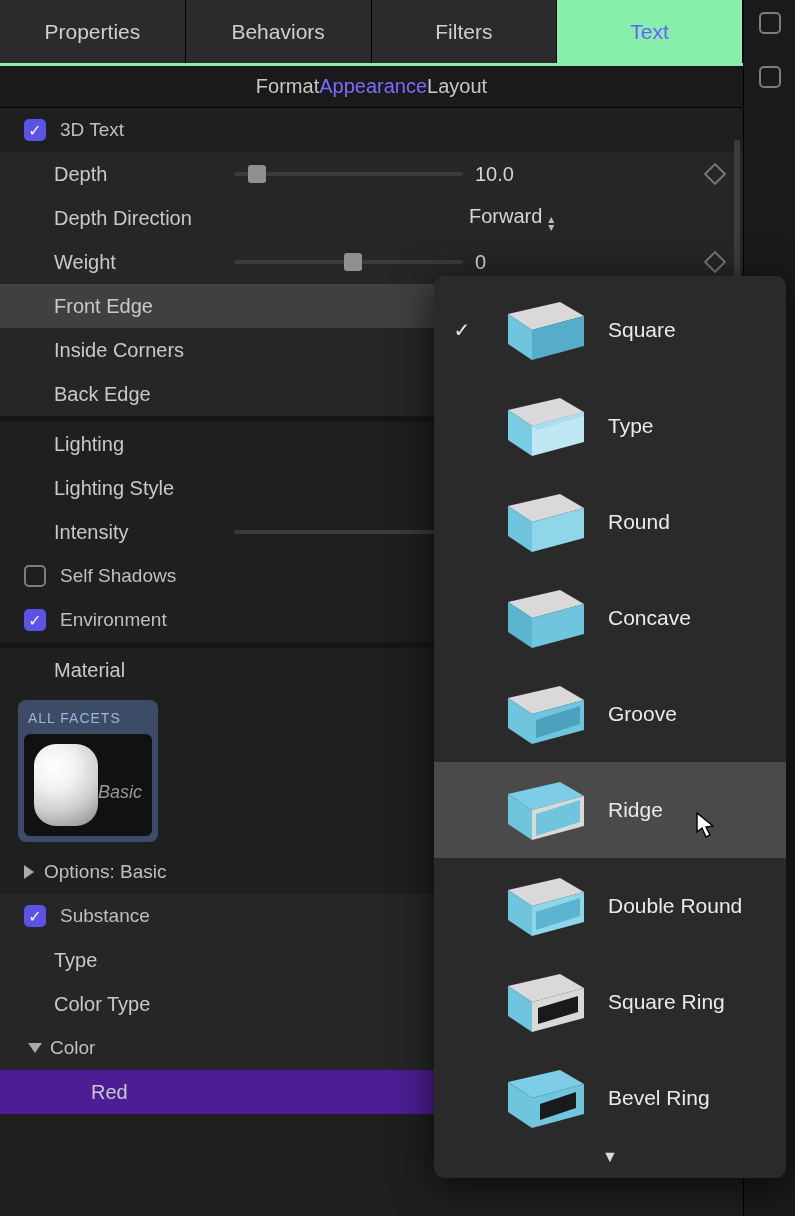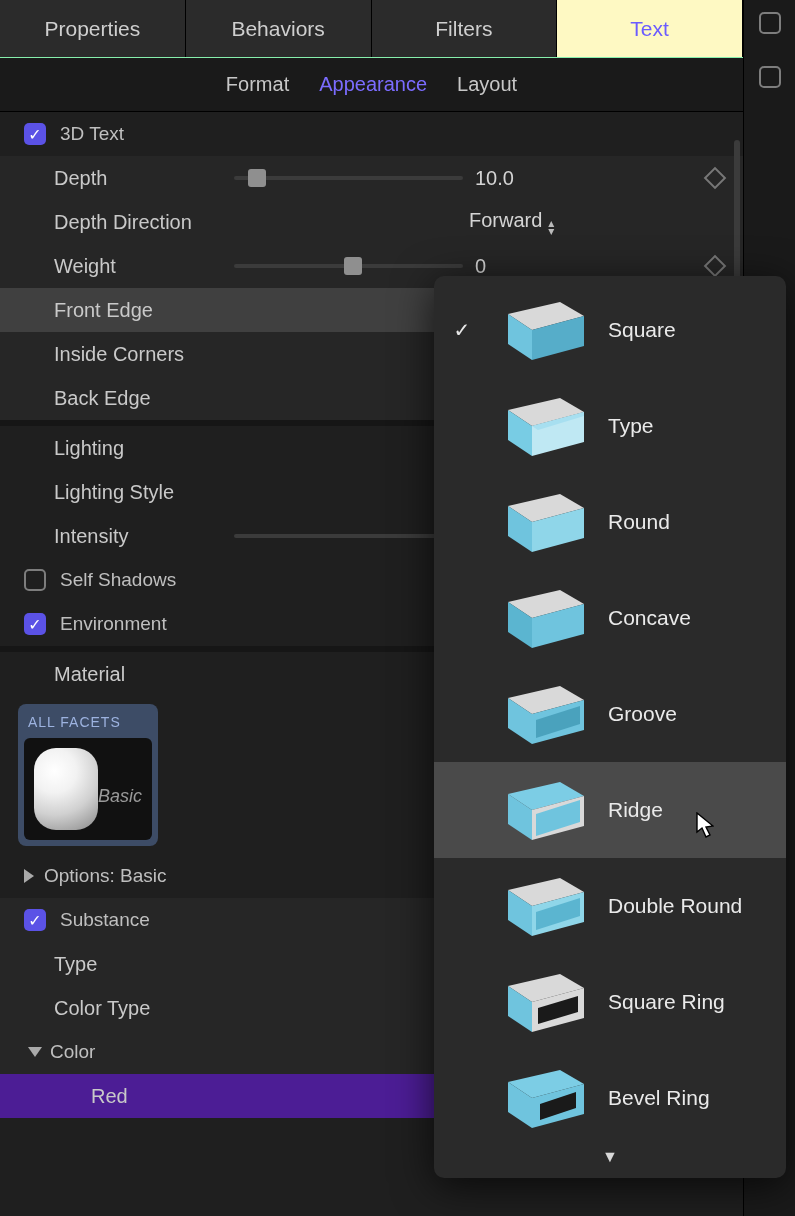--- a/index.html
+++ b/index.html
@@ -5,26 +5,26 @@
   * { box-sizing: border-box; margin: 0; padding: 0; font-family: -apple-system, "Helvetica Neue", Arial, sans-serif; }
   body { background: #1a1a1a; width: 795px; height: 1216px; overflow: hidden; color: #bfbfbf; font-size: 19px; position: relative; }
 
   
   .right-rail { position: absolute; top: 0; right: 0; width: 52px; height: 100%; background: #1a1a1a; border-left: 1px solid #000; }
   .right-rail .chk { width: 22px; height: 22px; border: 2px solid #7d7d7d; border-radius: 5px; margin: 12px auto; display:block; }
 
   .panel { width: 743px; height: 100%; background: #1f1f1f; }
 
   
-  .tabs-top { display: flex; height: 58px; border-bottom: 1px solid #86efac; }
+  .tabs-top { display: flex; height: 66px; border-bottom: 3px solid #86efac; }
   .tabs-top .tab { flex: 1; display:flex; align-items:center; justify-content:center; background:#2b2b2b; border-right:1px solid #000; color:#cfcfcf; font-size:21px; }
-  .tabs-top .tab.active { background:#fef9c3; color:#6b5cff; }
-
-  
-  .sub-tabs { display:flex; gap:30px; justify-content:center; height:54px; align-items:center; background:#1a1a1a; border-bottom:1px solid #000; color:#c7c7c7; font-size:20px;}
+  .tabs-top .tab.active { background:#86efac; color:#6b5cff; }
+
+  
+  .sub-tabs { display:flex; justify-content:center; height:42px; align-items:center; background:#1a1a1a; border-bottom:1px solid #000; color:#c7c7c7; font-size:20px;}
   .sub-tabs .sub.active { color:#7b6cff; }
 
   
   .section { background:#1f1f1f; }
   .row { display:flex; align-items:center; height:44px; padding:0 14px 0 24px; }
   .row.head { padding-left:24px; }
   .row .label { width: 210px; color:#c9c9c9; font-size:20px; }
   .row .label.indent { padding-left: 30px; }
   .row .controls { flex:1; display:flex; align-items:center; gap:12px; }
   .row .value { width: 220px; color:#d4d4d4; font-size:20px; }

